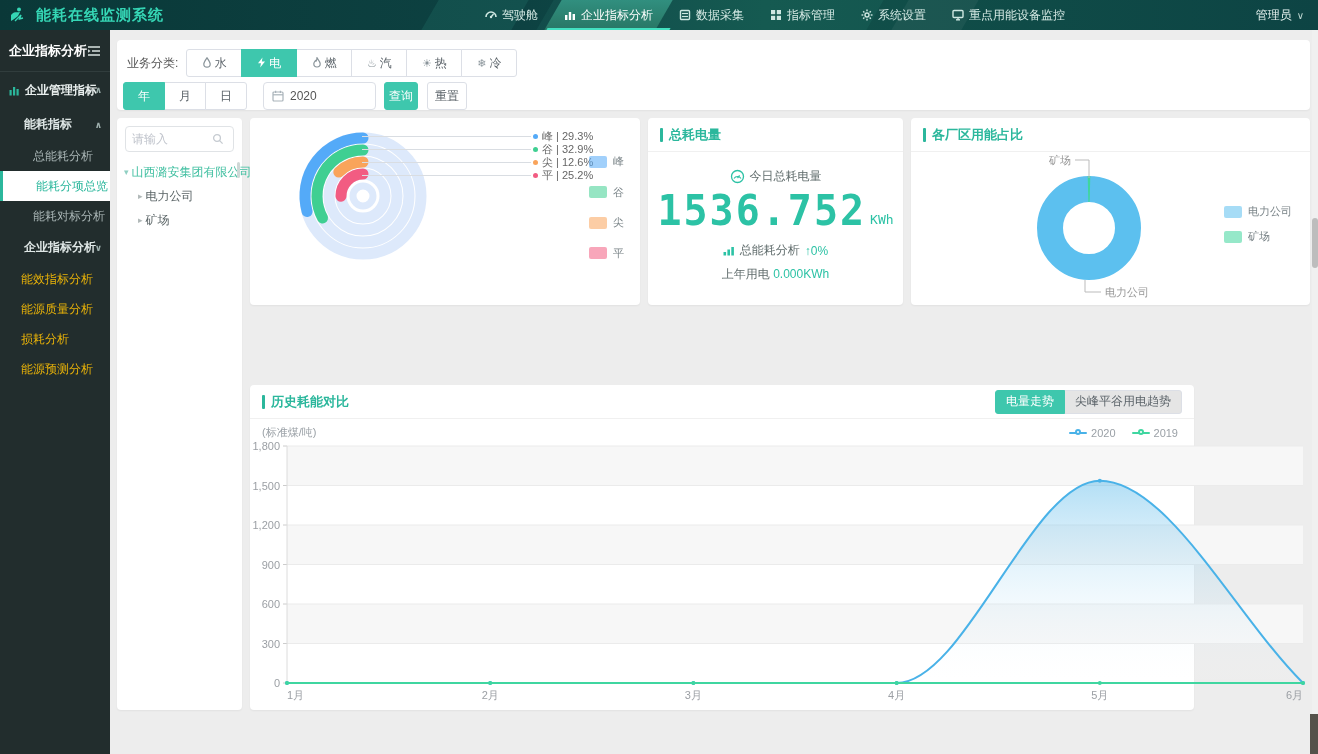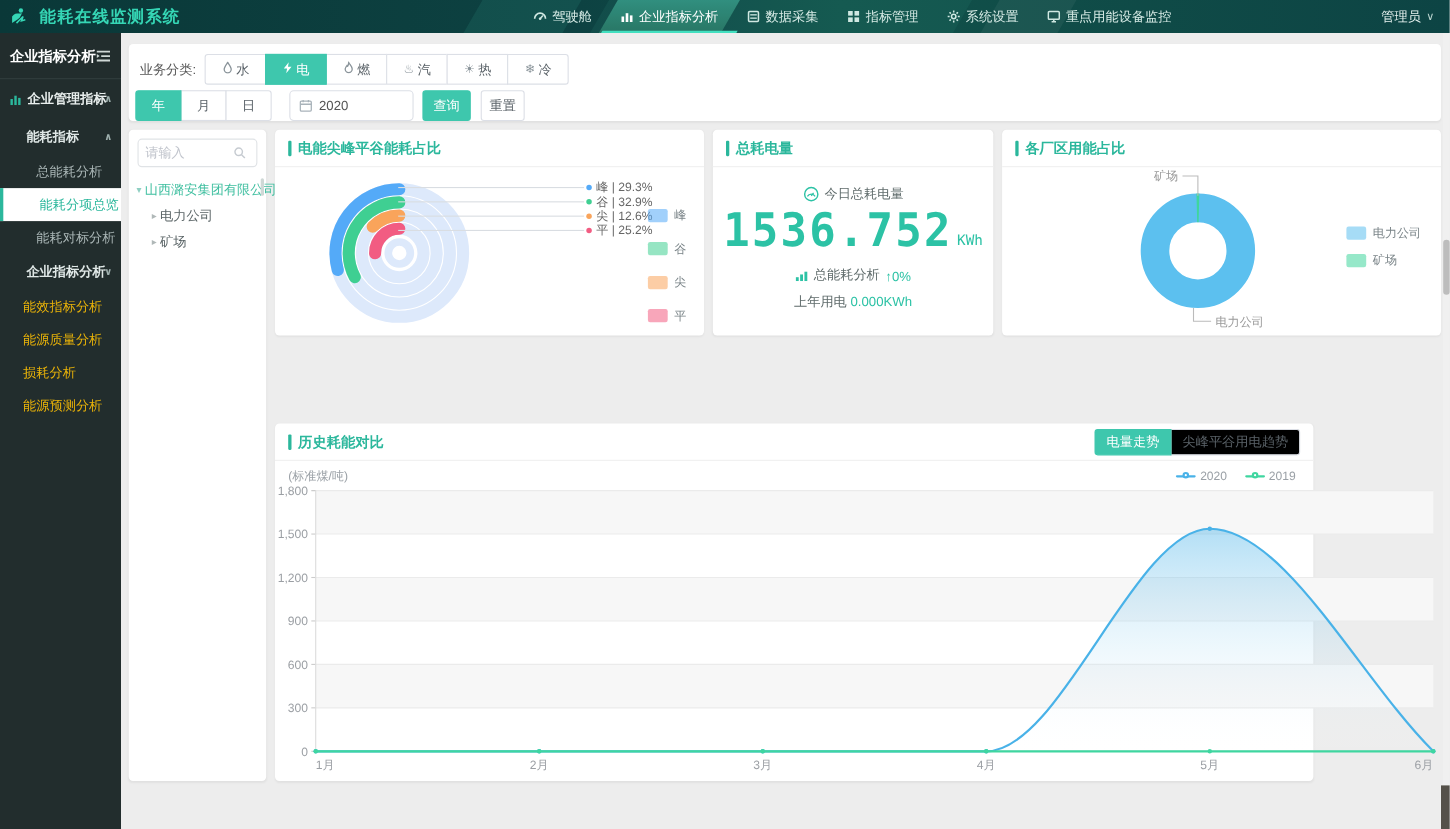--- a/index.html
+++ b/index.html
@@ -56,21 +56,21 @@
   .gbtn:last-child  { border-radius:0 3px 3px 0; }
   .gbtn.active { background:#3ec7ad; border-color:#3ec7ad; color:#fff; z-index:1; }
   .cat-btn { width:56px; }
   .per-btn { width:42px; }
   .gbtn .gi { font-size:11px; color:#8a949a; line-height:1; }
   .gbtn.active .gi { color:#fff; }
   .date-box { margin-left:16px; width:113px; height:28px; border:1px solid #dcdfe6; border-radius:4px;
     display:flex; align-items:center; padding:0 8px; gap:6px; background:#fff; }
   .date-box input { border:none; outline:none; width:70px; font-size:12px; color:#555; font-family:inherit; }
   .btn { height:28px; border-radius:3px; font-size:12px; display:flex; align-items:center; justify-content:center; cursor:pointer; }
-  .btn-primary { margin-left:8px; width:44px; background:#3ec7ad; color:#fff; border:1px solid #3ec7ad; }
+  .btn-primary { margin-left:8px; width:34px; background:#3ec7ad; color:#fff; border:1px solid #3ec7ad; }
   .btn-plain   { margin-left:9px; width:40px; background:#fff; color:#5a6268; border:1px solid #dcdfe6; }
 
   
   .tree-card { left:117px; top:118px; width:125px; height:592px; }
   .search-box { margin:8px; height:26px; border:1px solid #e0e3e6; border-radius:4px; display:flex; align-items:center; padding:0 6px; }
   .search-box input { border:none; outline:none; width:80px; font-size:12px; color:#666; font-family:inherit; }
   .search-box input::placeholder { color:#c0c4cc; }
   .tree-node { display:flex; align-items:center; gap:3px; height:24px; cursor:pointer; white-space:nowrap; }
   .tnode-root { padding-left:7px; color:#3fbfa0; font-size:12px; }
   .tnode-root .tcaret { color:#8fcfc2; font-size:9px; }
@@ -101,21 +101,21 @@
   .kwh-unit { font-family:"DejaVu Sans Mono",monospace; font-size:13px; color:#2cc2a5; margin-left:4px; }
   .yoy-row { margin-top:9px; font-size:12px; color:#5f6b6b; display:flex; align-items:center; justify-content:center; gap:5px; }
   .teal { color:#2cc2a5; }
   .lastyear-row { margin-top:7px; font-size:12px; color:#5f6b6b; }
 
   .donut-legend { position:absolute; right:18px; top:52px; display:flex; flex-direction:column; gap:10px; }
 
   
   .card-line { left:250px; top:385px; width:944px; height:325px; }
   .toggle-group { display:flex; }
-  .tg-btn { height:24px; padding:0 10px; font-size:12px; display:flex; align-items:center; border:1px solid #dcdfe6; background:#000000; color:#5a6268; cursor:pointer; margin-left:-1px; }
+  .tg-btn { height:24px; padding:0 10px; font-size:12px; display:flex; align-items:center; border:1px solid #dcdfe6; background:#e5e5e5; color:#5a6268; cursor:pointer; margin-left:-1px; }
   .tg-btn:first-child { border-radius:3px 0 0 3px; margin-left:0; }
   .tg-btn:last-child  { border-radius:0 3px 3px 0; }
   .tg-btn.active { background:#3ec7ad; border-color:#3ec7ad; color:#fff; z-index:1; }
   .meta-row { position:absolute; left:12px; right:16px; top:40px; display:flex; justify-content:space-between; align-items:center; }
   .y-unit { font-size:11px; color:#9aa0a6; }
   .line-legend { display:flex; gap:16px; }
   .lg-item { display:flex; align-items:center; gap:4px; cursor:pointer; }
   .lg-line { position:relative; width:18px; height:2px; border-radius:1px; }
   .lg-line i { position:absolute; left:6px; top:-3px; width:6px; height:6px; border:2px solid; border-radius:50%; background:#fff; }
   .lg-txt { font-size:11px; color:#9aa0a6; }
@@ -361,26 +361,20 @@
     <span>电力公司</span>
   </div>
   <div class="tree-node tnode-child">
     <span class="tcaret">▸</span>
     <span>矿场</span>
   </div>
   <div class="tree-thumb"></div>
 </section>
 
 <section class="card card-rose">
-  <div class="card-hd">
-    <div class="card-title">
-        <span class="tbar"></span>
-        <span>电能尖峰平谷能耗占比</span>
-      </div>
-  </div>
   <div class="card-body">
     <svg id="rose-svg" width="390" height="153">
         <circle cx="113" cy="78" r="10" fill="none" stroke="#dde9fb" stroke-width="7"></circle>
         <circle cx="113" cy="78" r="58" fill="none" stroke="#dde9fb" stroke-width="11"></circle>
         <path d="M 113 20 A 58 58 0 0 0 57.10402665917944 93.48031538058179" fill="none" stroke="#54aaf8" stroke-width="11" stroke-linecap="round"></path>
         <circle cx="113" cy="78" r="46" fill="none" stroke="#dde9fb" stroke-width="11"></circle>
         <path d="M 113 32 A 46 46 0 0 0 72.55144973123441 99.90695736872519" fill="none" stroke="#3fcf92" stroke-width="11" stroke-linecap="round"></path>
         <circle cx="113" cy="78" r="34" fill="none" stroke="#dde9fb" stroke-width="11"></circle>
         <path d="M 113 44 A 34 34 0 0 0 88.8077869748843 54.109901026839125" fill="none" stroke="#f9a45b" stroke-width="11" stroke-linecap="round"></path>
         <circle cx="113" cy="78" r="22" fill="none" stroke="#dde9fb" stroke-width="11"></circle>

